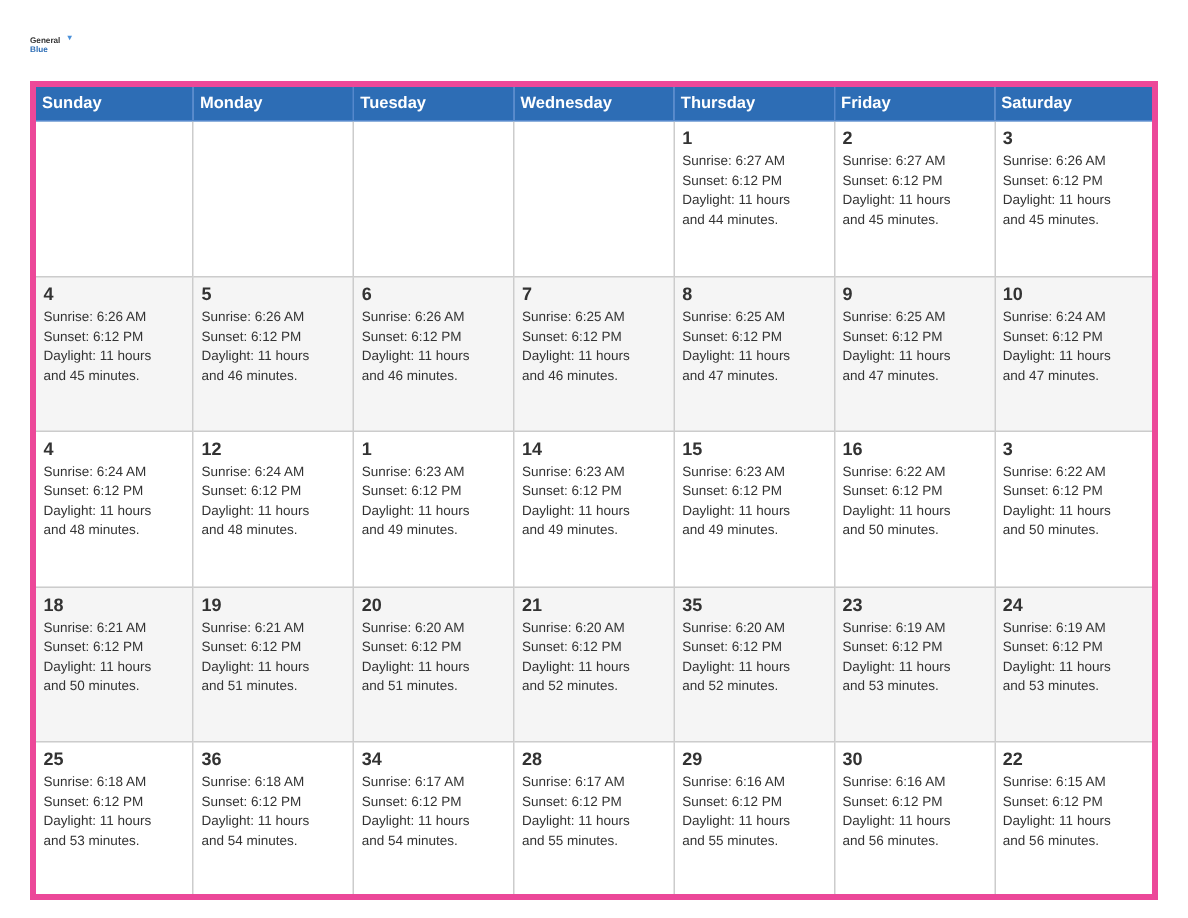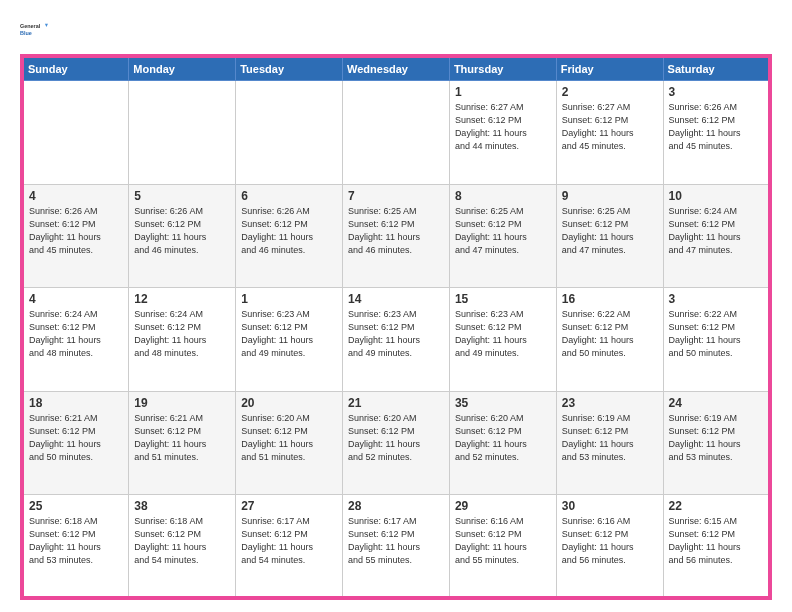--- a/index.html
+++ b/index.html
@@ -301,28 +301,28 @@
         </tr>
         <tr>
           <td>
             <span class="day-num">25</span>
             <div class="day-info" style="white-space: pre-line;">Sunrise: 6:18 AM
 Sunset: 6:12 PM
 Daylight: 11 hours
 and 53 minutes.</div>
           </td>
           <td>
-            <span class="day-num">38</span>
+            <span class="day-num">36</span>
             <div class="day-info" style="white-space: pre-line;">Sunrise: 6:18 AM
 Sunset: 6:12 PM
 Daylight: 11 hours
 and 54 minutes.</div>
           </td>
           <td>
-            <span class="day-num">27</span>
+            <span class="day-num">34</span>
             <div class="day-info" style="white-space: pre-line;">Sunrise: 6:17 AM
 Sunset: 6:12 PM
 Daylight: 11 hours
 and 54 minutes.</div>
           </td>
           <td>
             <span class="day-num">28</span>
             <div class="day-info" style="white-space: pre-line;">Sunrise: 6:17 AM
 Sunset: 6:12 PM
 Daylight: 11 hours

